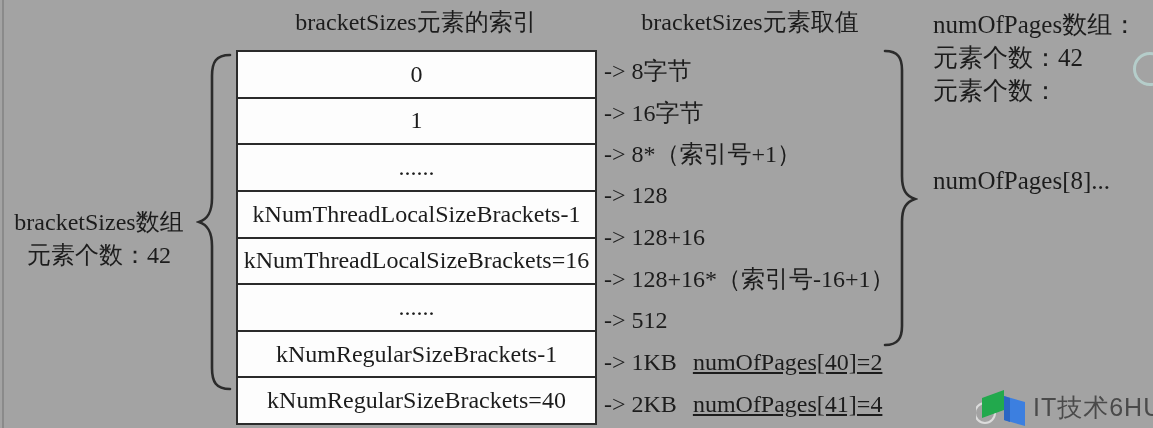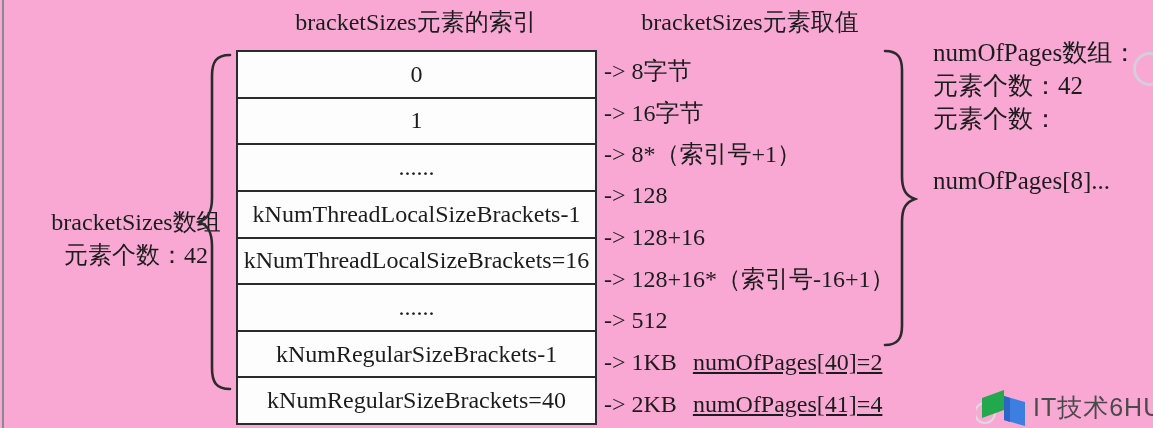--- a/index.html
+++ b/index.html
@@ -1,19 +1,19 @@
 <!DOCTYPE html>
 <html><head>
 <meta charset="utf-8">
 <style>
   * { margin:0; padding:0; box-sizing:border-box; }
   body { background:#fff; }
   .canvas {
     position:relative; width:1153px; height:428px;
-    background:#f9a8d4; overflow:hidden;
+    background:#a3a3a3; overflow:hidden;
     font-family:"Liberation Serif","DejaVu Serif",serif;
     color:#1c1c1c;
   }
   .left-edge-line { position:absolute; left:2px; top:0; width:2px; height:428px; background:#8a8a8a; }
 
   .col-header { position:absolute; top:6px; font-size:24px; text-align:center; white-space:nowrap; }
   .hdr-index { left:236px; width:360px; }
   .hdr-value { left:600px; width:300px; }
 
   .index-table {
@@ -29,25 +29,25 @@
 
   .value-col {
     position:absolute; left:604px; top:50px; width:420px; height:375px;
     display:flex; flex-direction:column;
   }
   .vrow { flex:1; display:flex; align-items:center; font-size:24px; white-space:nowrap; }
   .annot { margin-left:16px; font-size:24px;text-decoration:underline; }
 
   .left-label {
     position:absolute; left:2px; top:206px; width:194px;
-    text-align:center; font-size:24px; line-height:33px; white-space:nowrap;margin-left:37px;
+    text-align:center; font-size:24px; line-height:33px; white-space:nowrap;
   }
   .right-top {
     position:absolute; left:933px; top:8px;
-    font-size:25px; line-height:33px; white-space:nowrap;margin-top:28px;
+    font-size:25px; line-height:33px; white-space:nowrap;
   }
   .right-mid {
     position:absolute; left:933px; top:164px;
     font-size:25px; line-height:33px; white-space:nowrap;
   }
   .brace { position:absolute; }
   .brace svg { display:block; }
 
   .teal-arc {
     position:absolute; right:-14px; top:52px; width:34px; height:34px;

